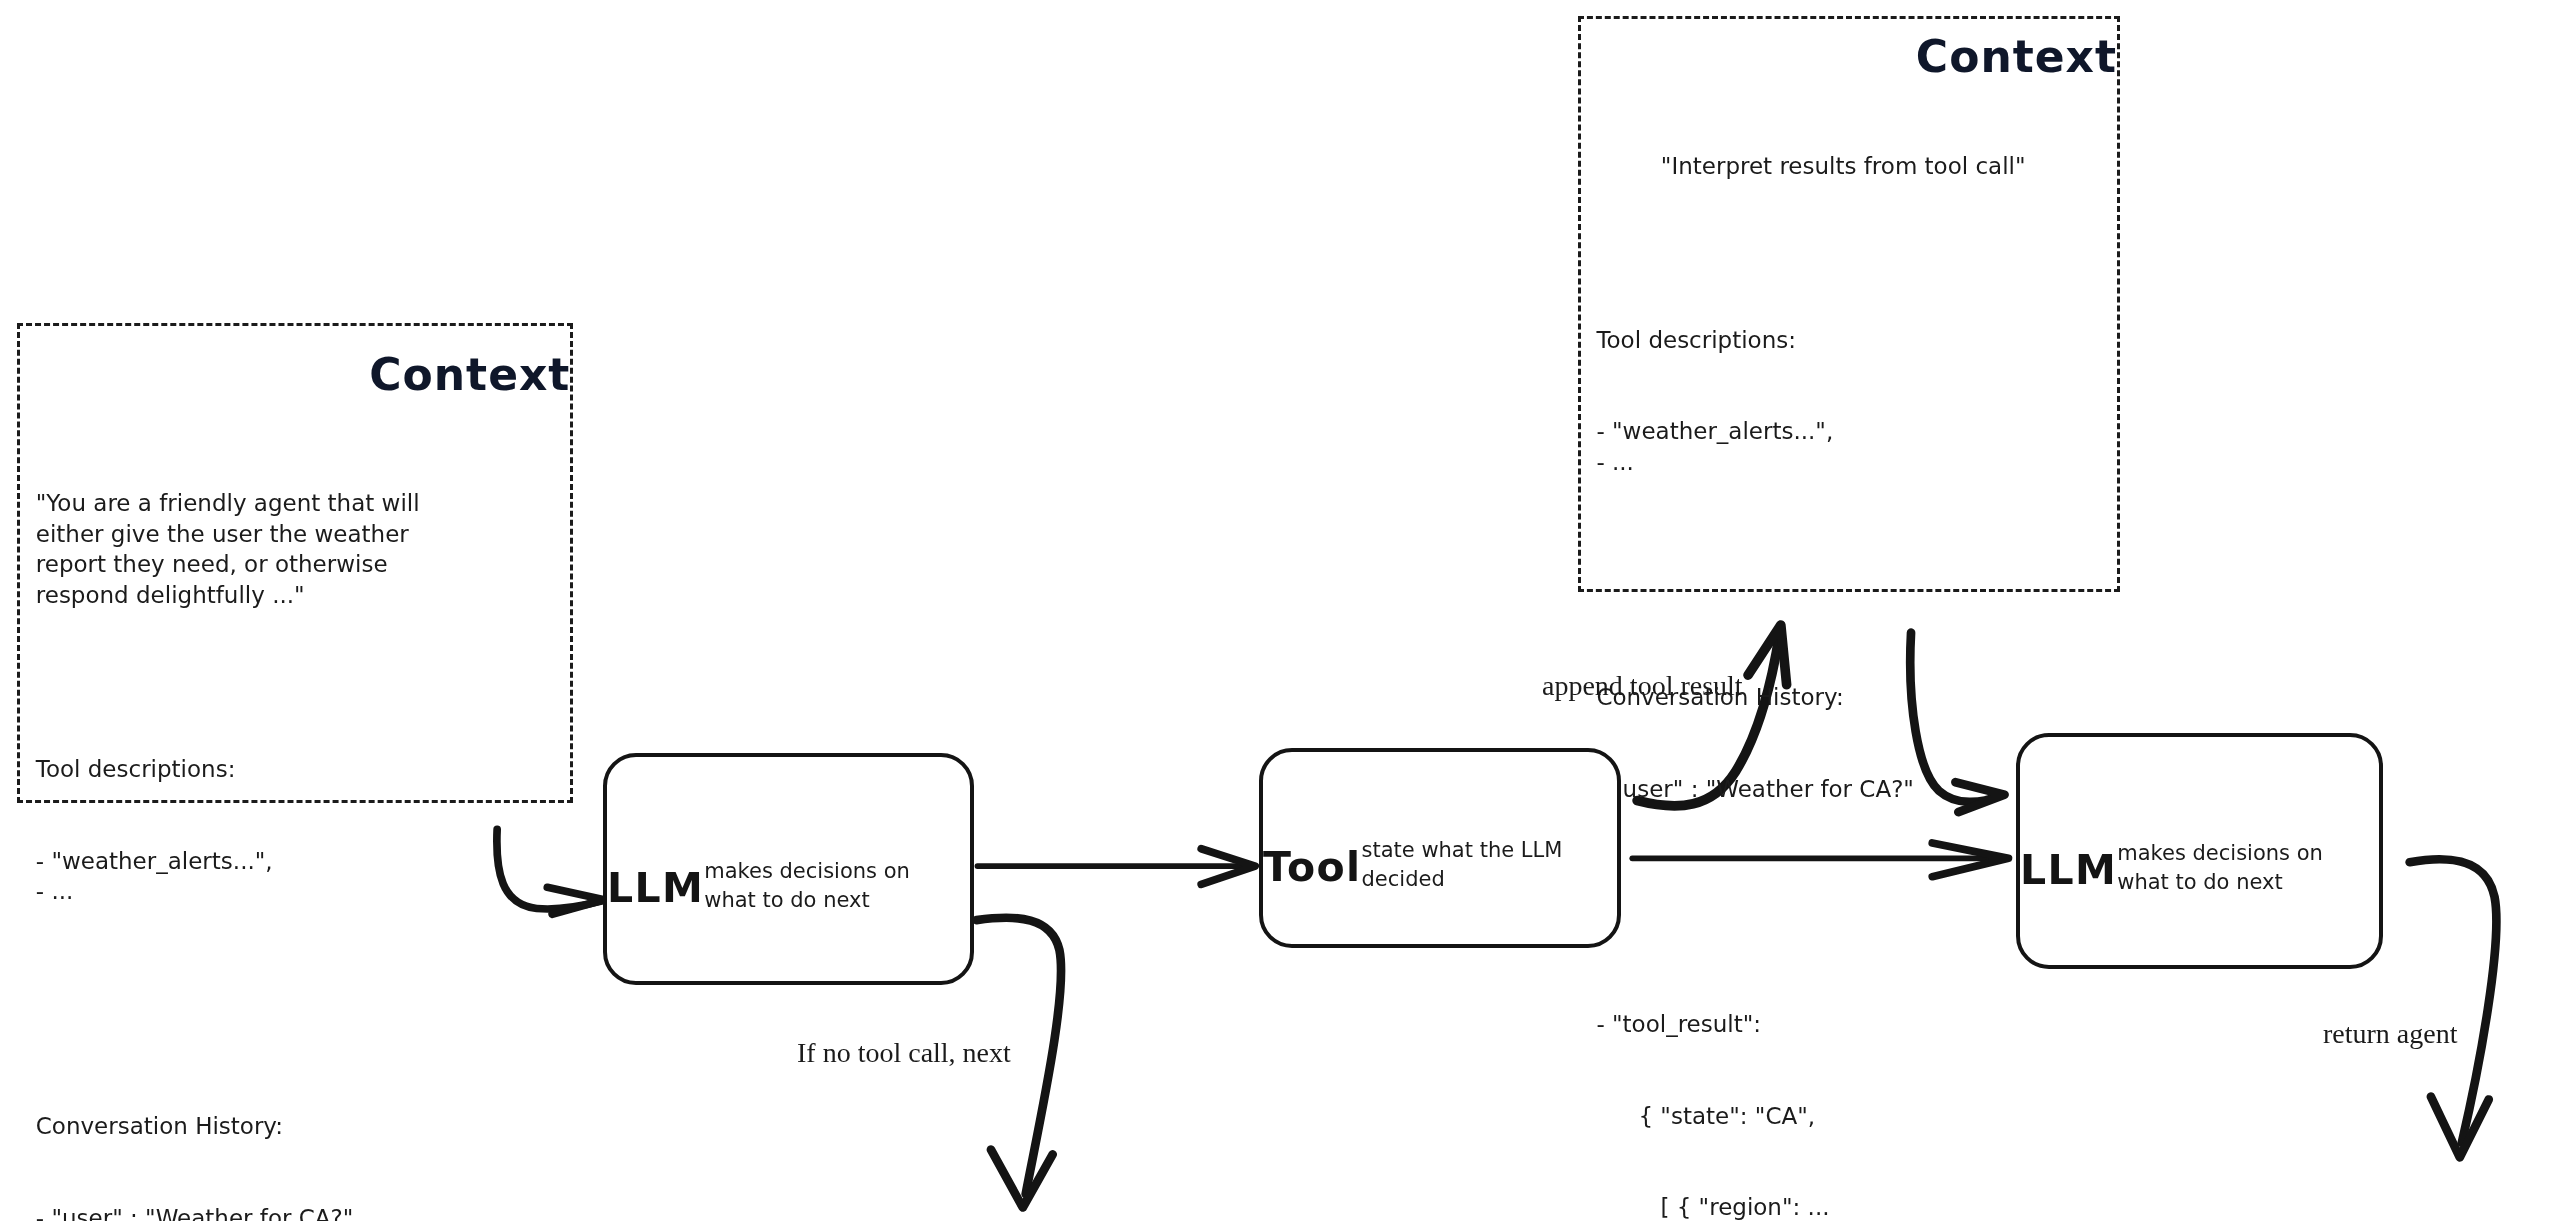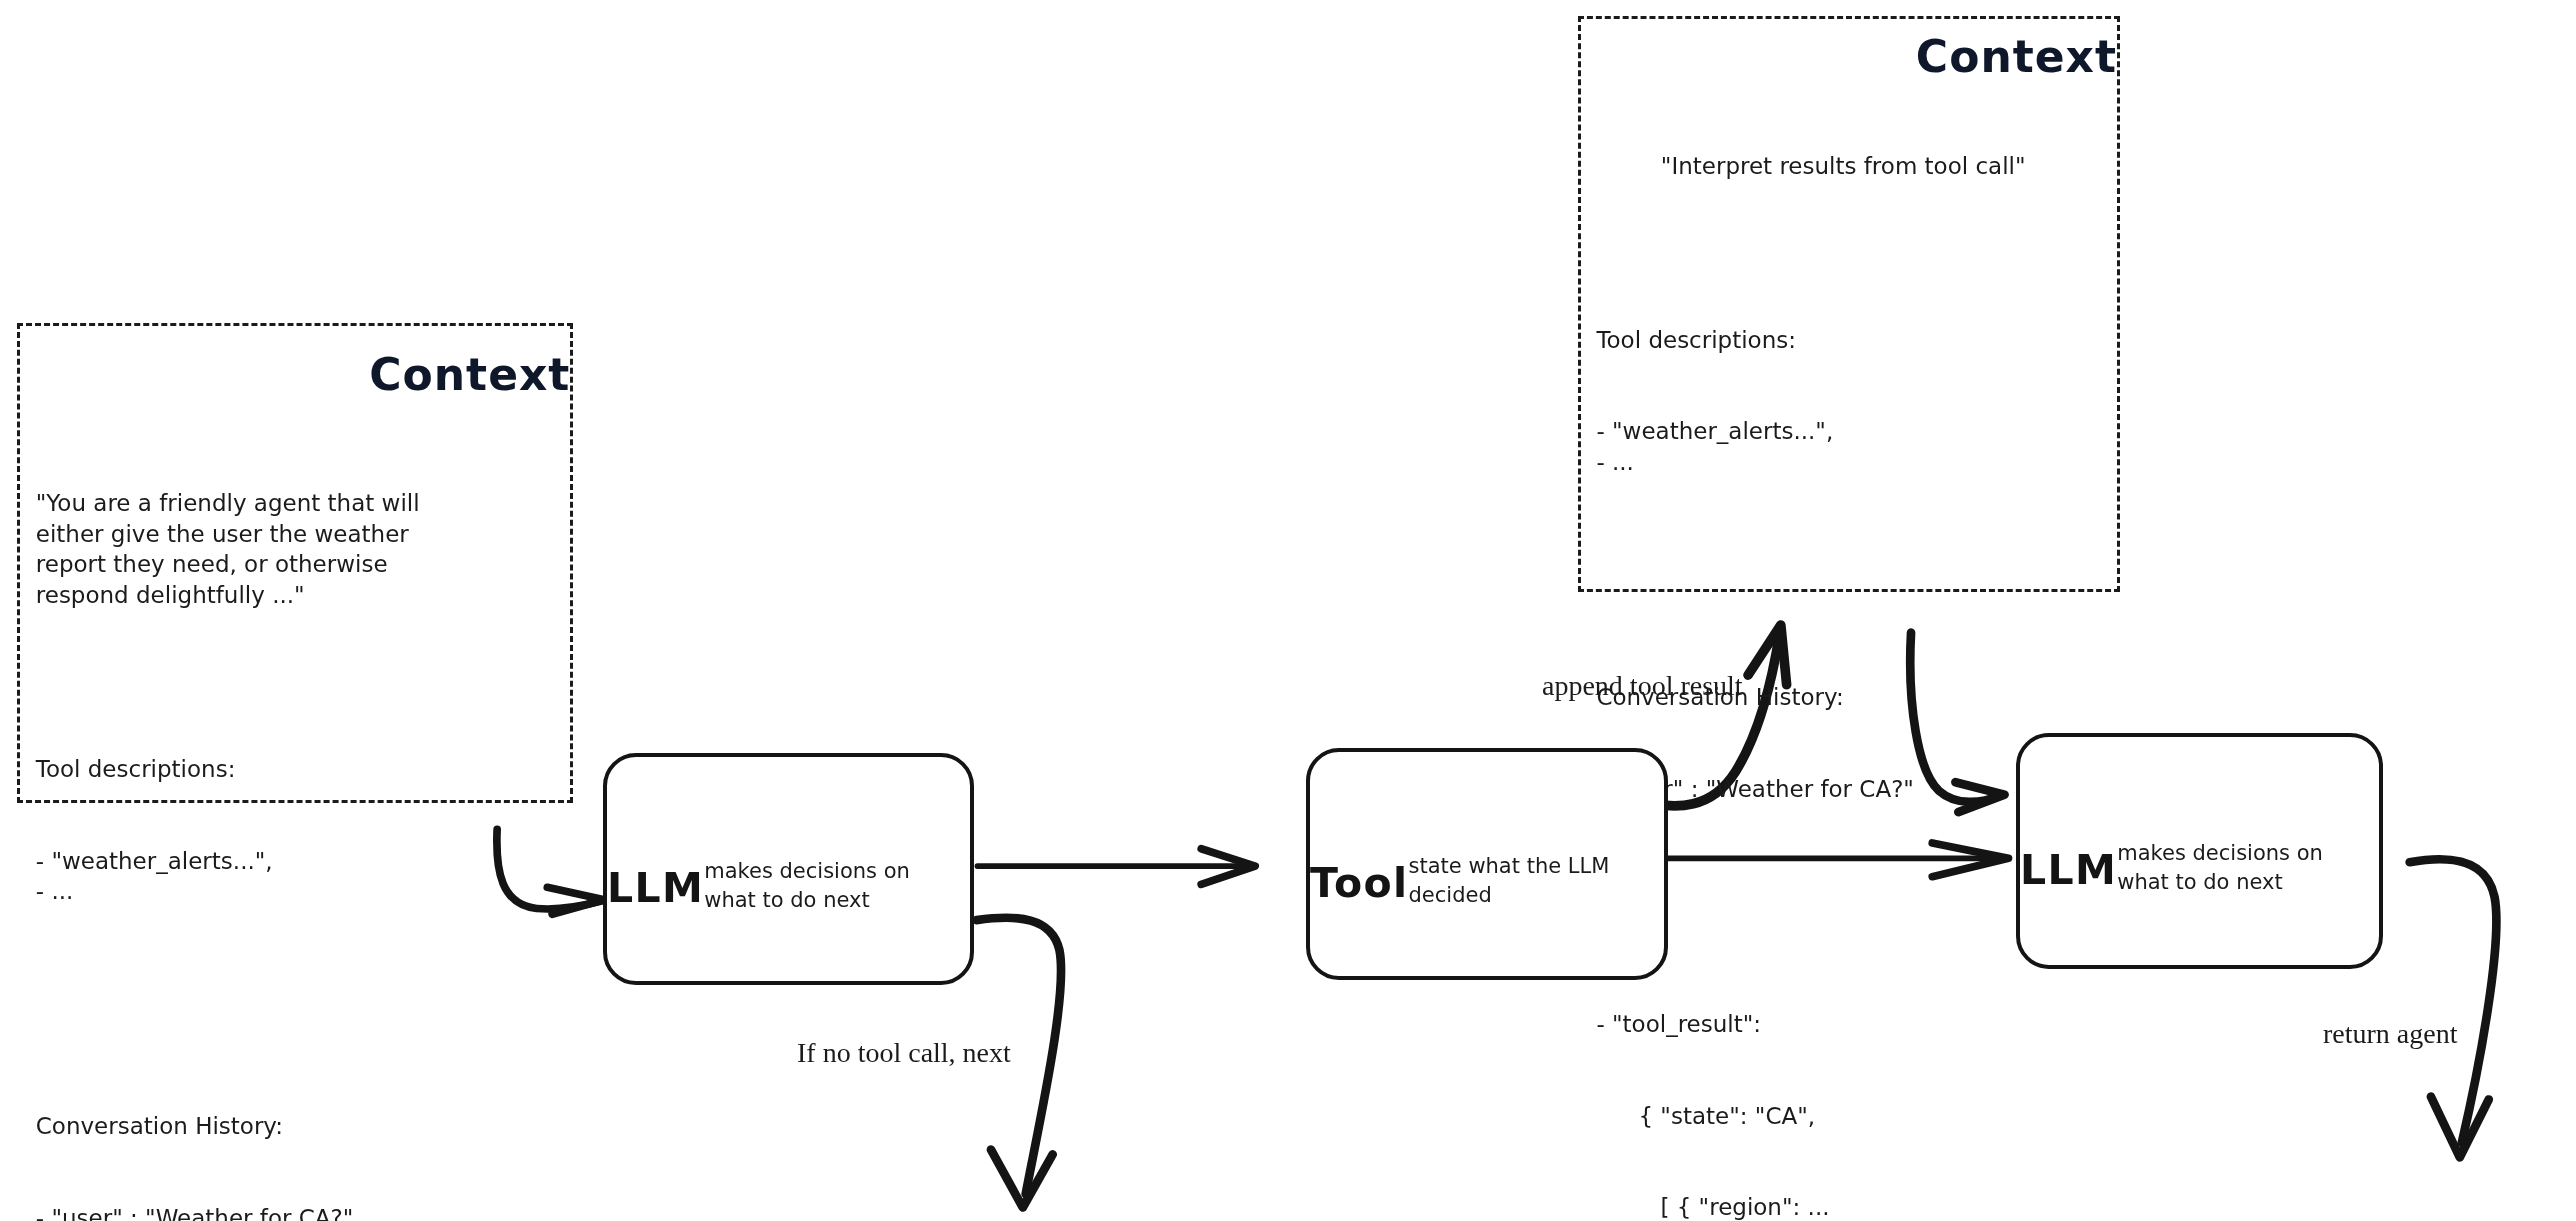--- a/index.html
+++ b/index.html
@@ -75,21 +75,21 @@
     box-sizing: border-box;
     border: 4.8px solid #141414;
     border-radius: 33px;
     background: #ffffff;
     display: flex;
     flex-direction: row;
     align-items: center;
     justify-content: flex-start;
   }
   #node-llm-1  { left: 603px;  top: 753px; width: 371px; height: 232px; }
-  #node-tool   { left: 1306px; top: 748px; width: 362px; height: 232px; }
+  #node-tool   { left: 1259px; top: 748px; width: 362px; height: 200px; }
   #node-llm-2  { left: 2016px; top: 733px; width: 367px; height: 236px; }
 
   .node-title {
     font-size: 41px;
     font-weight: 700;
     letter-spacing: 1.4px;
     margin-top: 37px;
     color: #141414;
   }
   .node-sub {

